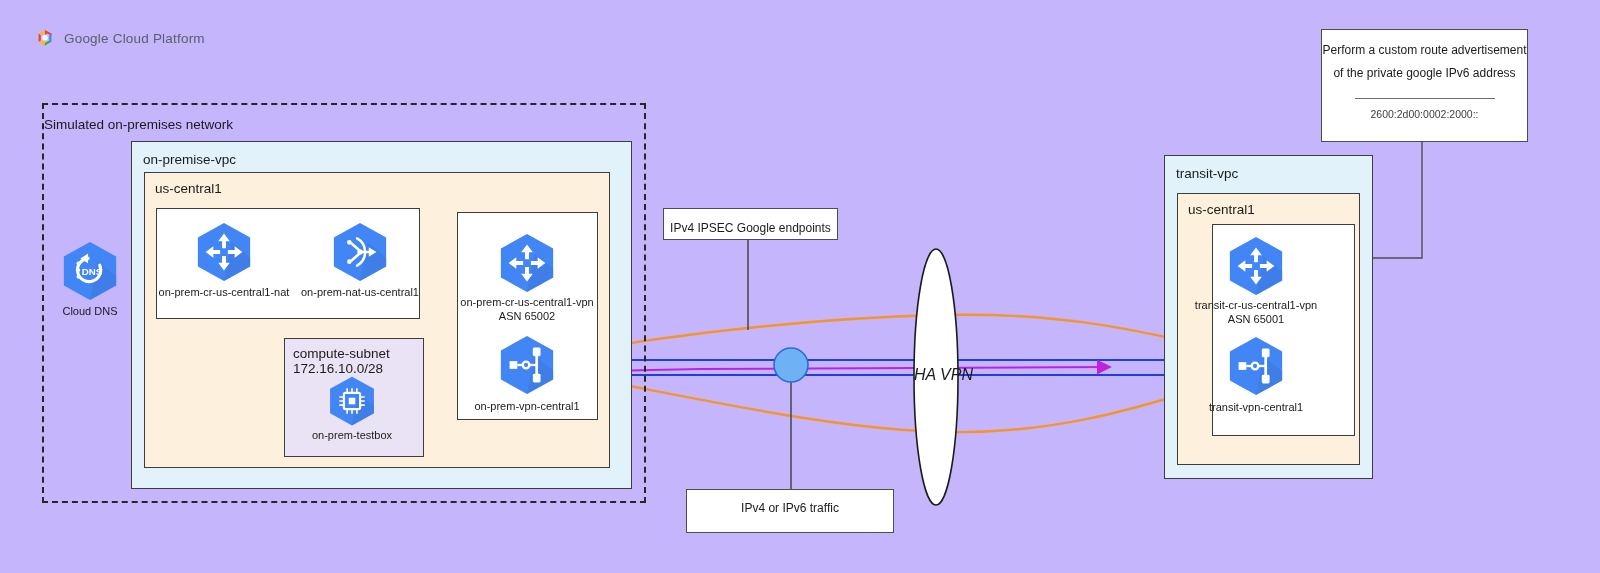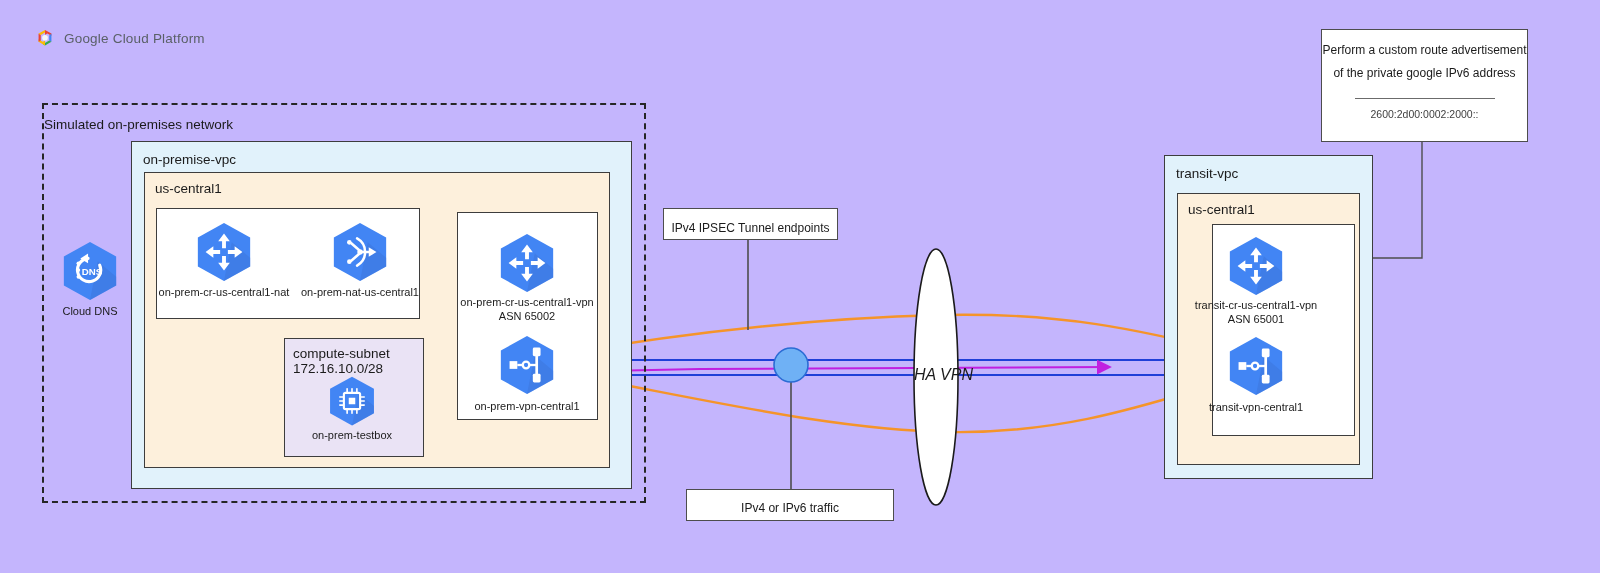--- a/index.html
+++ b/index.html
@@ -301,24 +301,24 @@
         <line x1="17" y1="37" x2="21" y2="37"></line>
         <line x1="43" y1="27" x2="47" y2="27"></line>
           <line x1="43" y1="32" x2="47" y2="32"></line>
         <line x1="43" y1="37" x2="47" y2="37"></line>
       </g>
     </svg>
     <div class="caption" style="top:27px;">on-prem-testbox</div>
   </div>
 
   <div class="box note-box" style="left:663px; top:208px; width:175px; height:32px;">
-    <div class="note-text" style="top:8px;">IPv4 IPSEC Tunnel endpoints</div>
-  </div>
-
-  <div class="box note-box" style="left:686px; top:489px; width:208px; height:32px;">
+    <div class="note-text" style="top:8px;">IPv4 IPSEC Google endpoints</div>
+  </div>
+
+  <div class="box note-box" style="left:686px; top:489px; width:208px; height:44px;">
     <div class="note-text" style="top:7px;">IPv4 or IPv6 traffic</div>
   </div>
 
   <div class="label-plain" style="left:914px; top:366px;">HA VPN</div>
 
 
   <div class="box note-box" style="left:1321px; top:29px; width:207px; height:113px;">
     <div class="note-text" style="top:9px;">Perform a custom route advertisement of the private google IPv6 address</div>
     <div class="hr-line" style="left:33px; top:68px; width:140px;"></div>
     <div class="note-sub" style="top:78px;">2600:2d00:0002:2000::</div>

